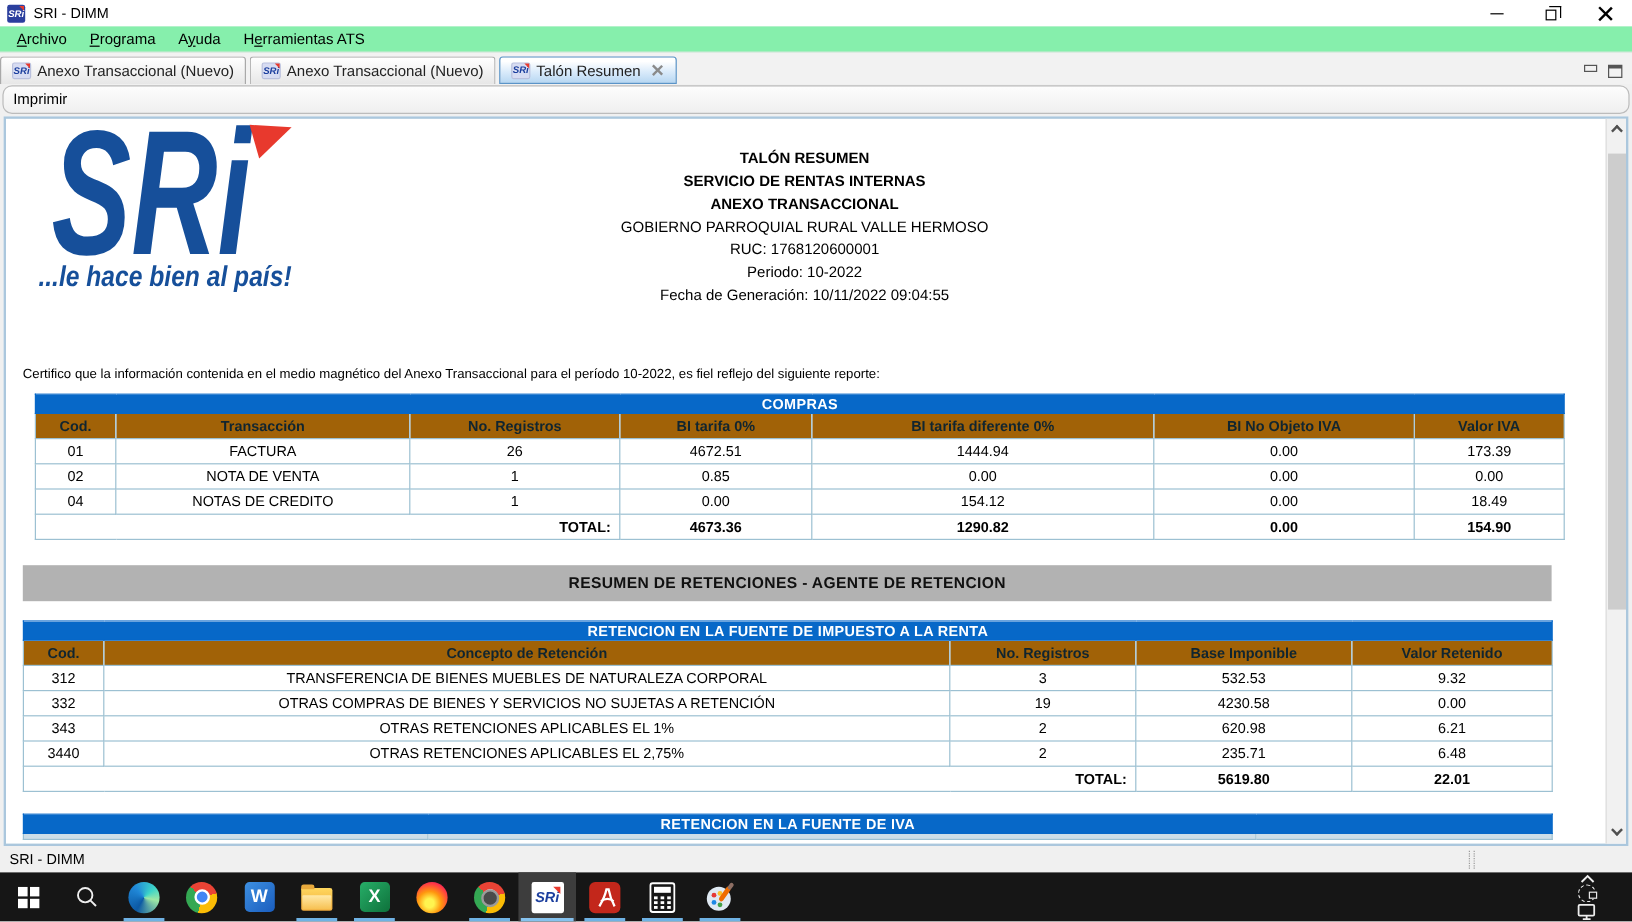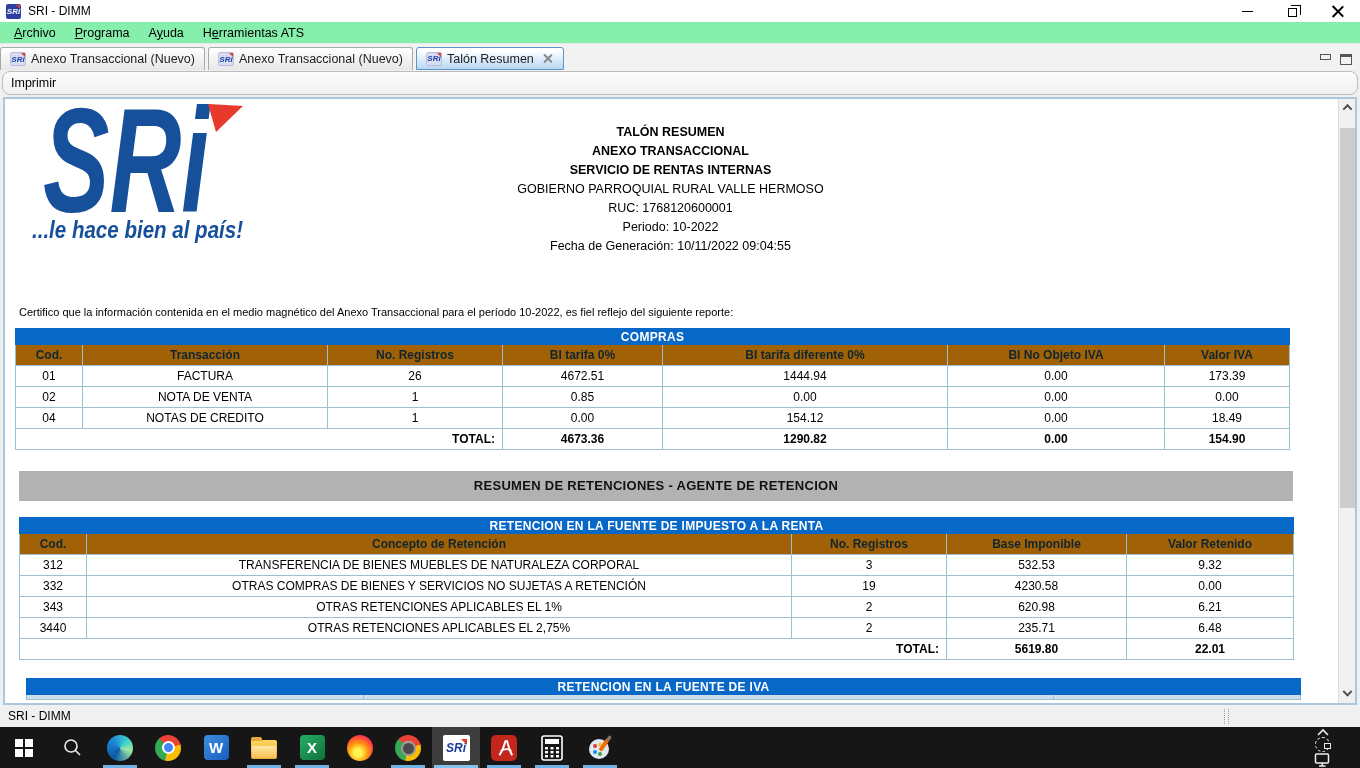--- a/index.html
+++ b/index.html
@@ -56,25 +56,25 @@
   .doc-header div { height:19px; line-height:19px; }
   .doc-header .b { font-weight:bold; }
   .cert { position:absolute; left:14px; top:207px; font-size:11px; color:#000; }
 
   table.rep { border-collapse:collapse; table-layout:fixed; width:1274px; }
   table.rep td { border:1px solid #9cc0d2; font-size:12px; text-align:center; height:21px; padding:0 3px; color:#000; background:#fff; overflow:hidden; white-space:nowrap; }
   table.rep tr.title-row td { background:#0768c8; border-color:#0768c8; color:#fff; font-weight:bold; height:16px; font-size:12px; letter-spacing:.3px; }
   table.rep tr.head-row td { background:#a16207; font-weight:bold; color:#102530; }
   table.rep tr.total-row td { font-weight:bold; }
   table.rep td.total-label { text-align:right; padding-right:7px; }
-  .tbl-compras { position:absolute; left:10px; top:229px; }
+  .tbl-compras { position:absolute; left:24px; top:229px; }
   .section-bar { position:absolute; left:14px; top:372px; width:1274px; height:30px; background:#b2b2b2; color:#111;
                  font-weight:bold; font-size:13px; text-align:center; line-height:30px; letter-spacing:.3px; }
   .tbl-renta { position:absolute; left:14px; top:418px; }
-  .tbl-iva { position:absolute; left:21px; top:579px; }
+  .tbl-iva { position:absolute; left:14px; top:579px; }
   table.rep tr.stub-row td { height:5px; background:#cddee8; }
 
   
   .vscroll { position:absolute; right:0; top:0; width:17px; height:604px; background:#f1f1f1; border-left:1px solid #dcdcdc; }
   .sb-btn { position:absolute; left:0; width:17px; height:17px; display:flex; align-items:center; justify-content:center; }
   .sb-up { top:0; } .sb-down { bottom:0; }
   .chev { width:7px; height:7px; border-right:2px solid #505050; border-bottom:2px solid #505050; }
   .chev.up { transform:rotate(-135deg) translate(-1px,-1px); } .chev.down { transform:rotate(45deg) translate(-2px,-2px); }
   .sb-thumb { position:absolute; left:1px; top:29px; width:15px; height:380px; background:#cdcdcd; }
 
@@ -187,22 +187,22 @@
       <div class="logo-wrap">
         <svg width="216" height="150" viewBox="0 0 216 150">
           <text x="12" y="110" font-family="Liberation Sans, sans-serif" font-size="148" font-style="italic" font-weight="bold" fill="#164f9a" textLength="166" lengthAdjust="spacingAndGlyphs">SRi</text>
           <polygon points="177,2 212,4 185,30" fill="#e8392d"></polygon>
           <text x="1" y="136" font-family="Liberation Sans, sans-serif" font-size="24" font-style="italic" font-weight="bold" fill="#164f9a" textLength="211" lengthAdjust="spacingAndGlyphs">...le hace bien al país!</text>
         </svg>
       </div>
 
       <div class="doc-header">
         <div class="b">TALÓN RESUMEN</div>
+        <div class="b">SERVICIO DE RENTAS INTERNAS</div>
         <div class="b">ANEXO TRANSACCIONAL</div>
-        <div class="b">SERVICIO DE RENTAS INTERNAS</div>
         <div>GOBIERNO PARROQUIAL RURAL VALLE HERMOSO</div>
         <div>RUC: 1768120600001</div>
         <div>Periodo: 10-2022</div>
         <div>Fecha de Generación: 10/11/2022 09:04:55</div>
       </div>
 
       <div class="cert">Certifico que la información contenida en el medio magnético del Anexo Transaccional para el período 10-2022, es fiel reflejo del siguiente reporte:</div>
 
       <table class="rep tbl-compras">
         <colgroup>

